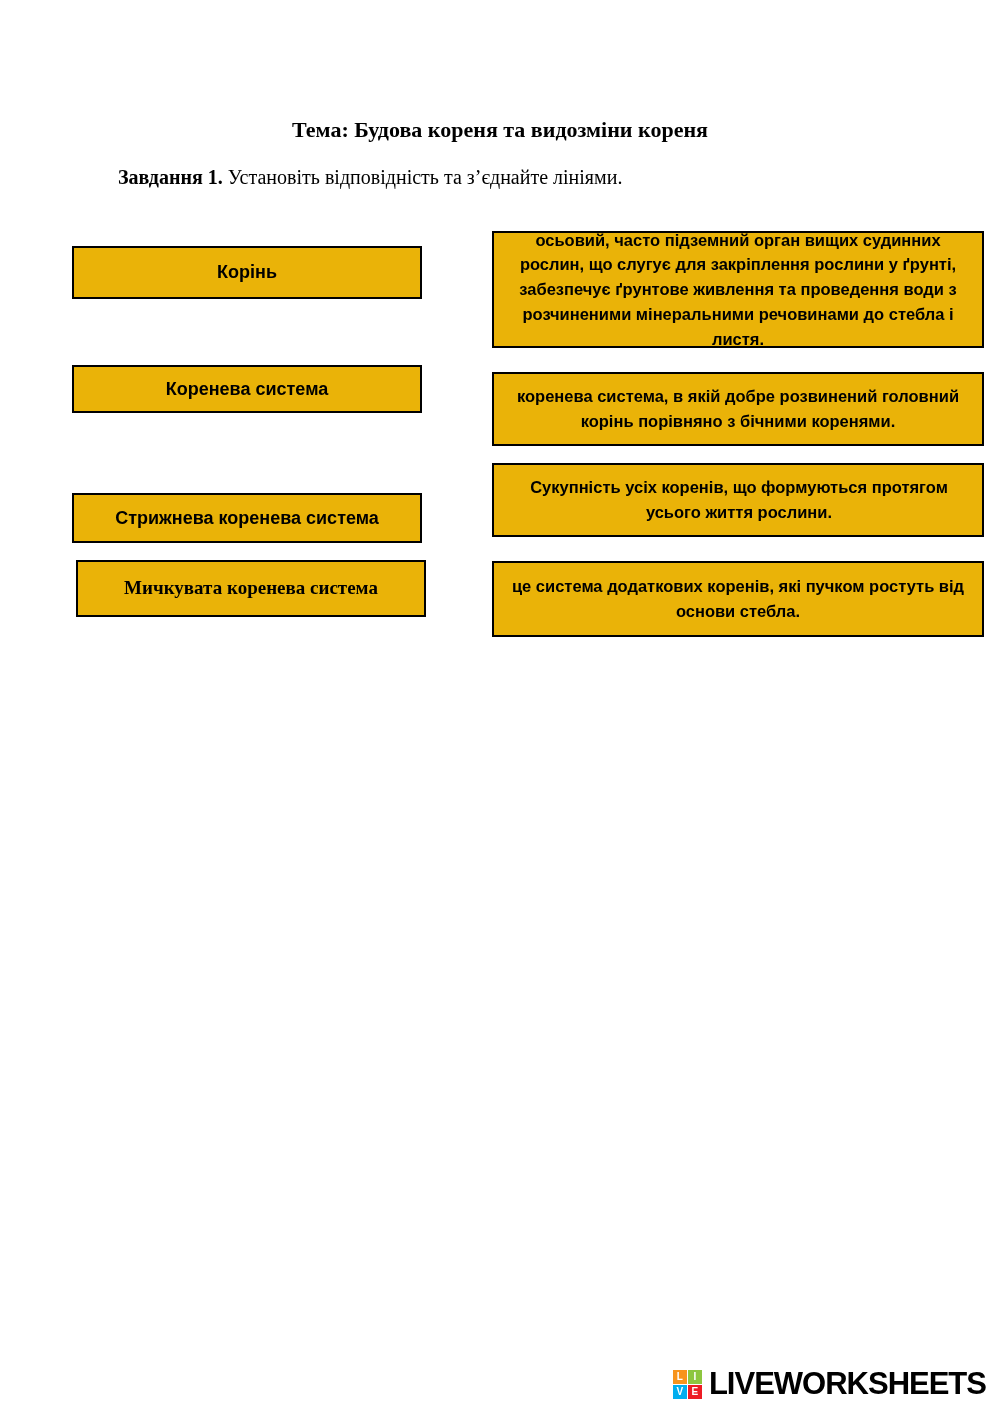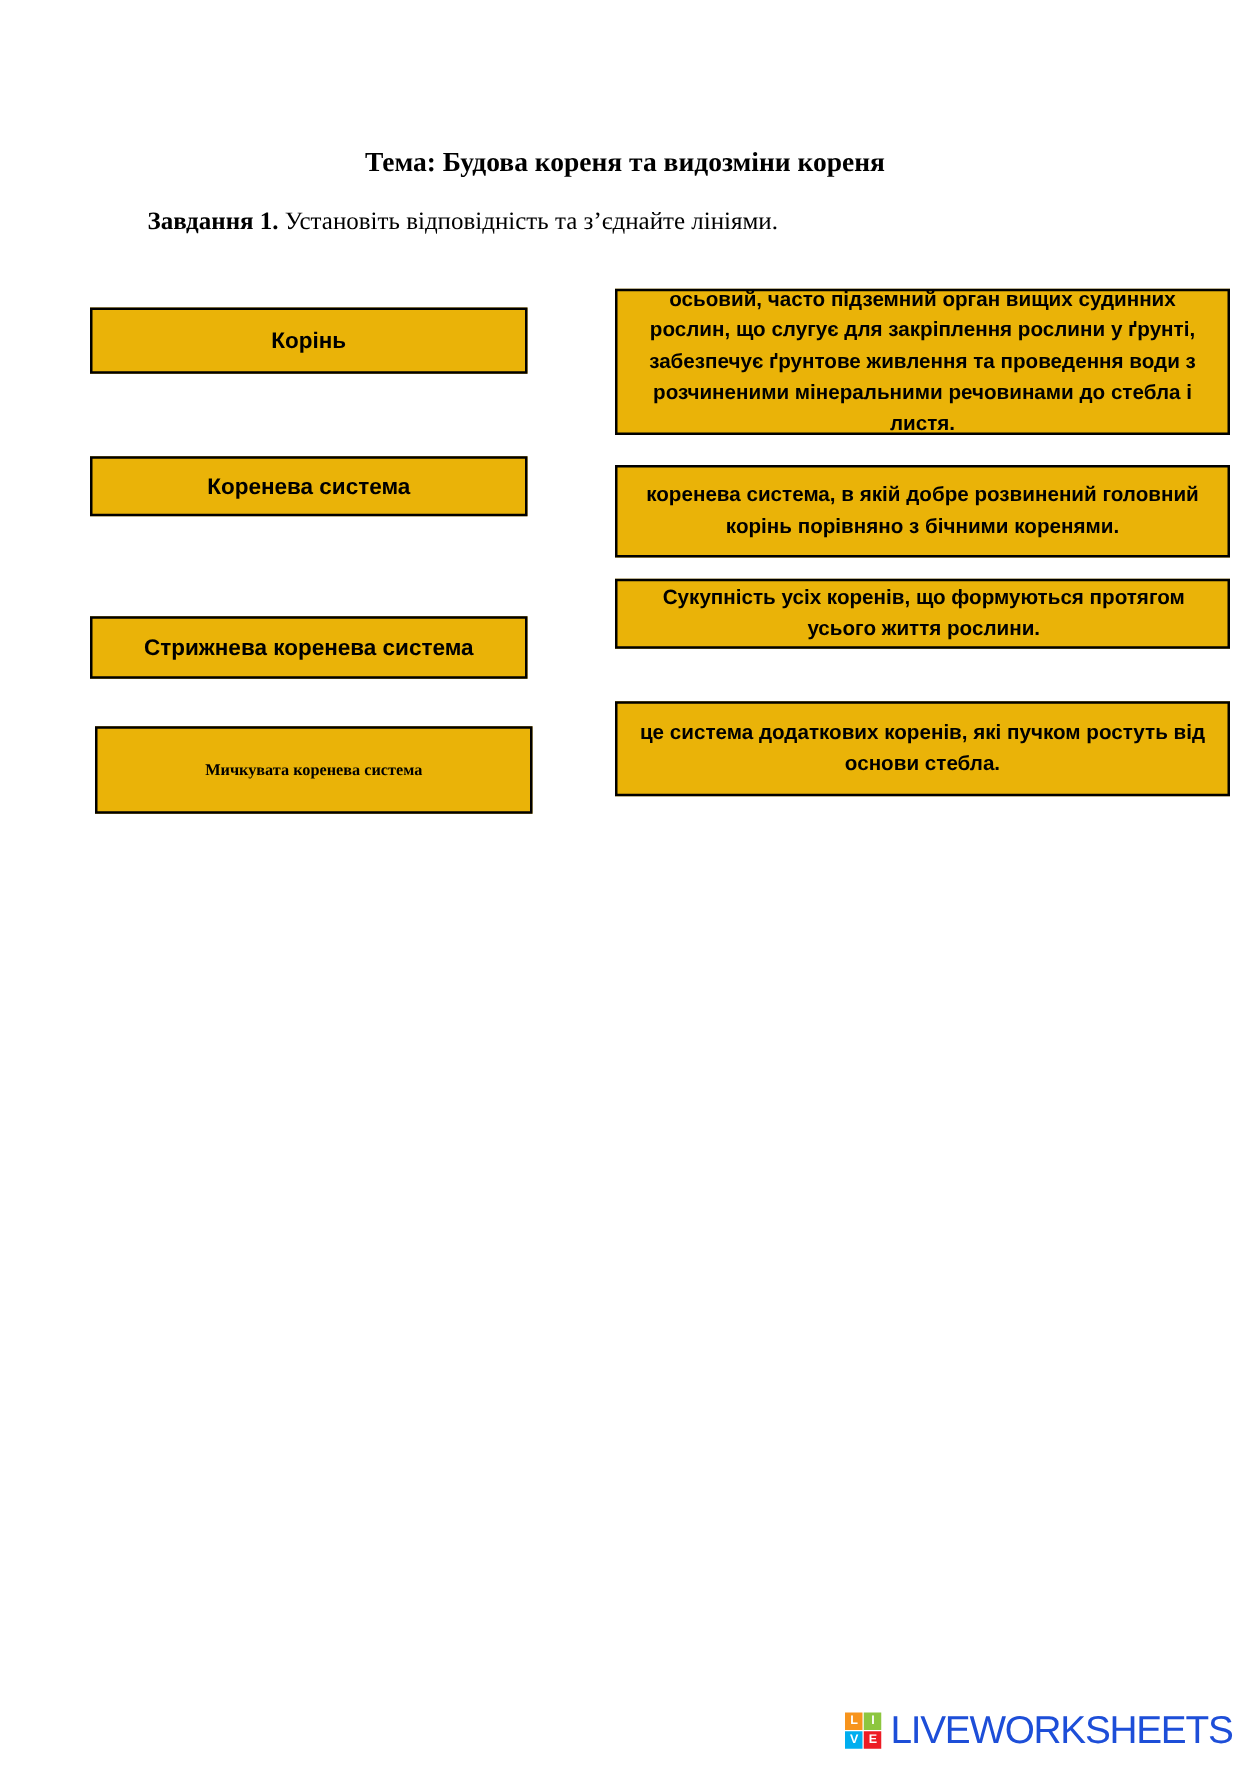--- a/index.html
+++ b/index.html
@@ -56,28 +56,28 @@
     font-size: 17px;
     line-height: 1.5;
     padding: 6px 14px;
   }
 
   
   .lb { left: 72px; width: 350px; font-size: 18px; }
   .lb1 { top: 246px; height: 53px; }
   .lb2 { top: 365px; height: 48px; }
   .lb3 { top: 457px; height: 50px; margin-top: 36px; }
-  .lb4 { top: 560px; height: 70px; left: 76px;
-         font-family: "Liberation Serif", serif; font-size: 13px; margin-top: 21px; }
+  .lb4 { top: 560px; height: 57px; left: 76px;
+         font-family: "Liberation Serif", serif; font-size: 19px; }
 
   
   .rb { left: 492px; width: 492px; font-size: 16.5px; }
   .rb1 { top: 231px; height: 117px; }
   .rb2 { top: 372px; height: 74px; }
-  .rb3 { top: 463px; height: 56px; padding-left: 16px; }
+  .rb3 { top: 463px; height: 74px; padding-left: 16px; }
   .rb4 { top: 561px; height: 76px; }
 
   
   .footer {
     position: absolute;
     right: 14px;
     bottom: 12px;
     display: flex;
     align-items: center;
     gap: 7px;
@@ -94,24 +94,24 @@
     align-items: center;
     justify-content: center;
     color: #ffffff;
     font-family: "Liberation Sans", sans-serif;
     font-weight: bold;
     font-size: 10px;
     line-height: 1;
   }
   .brand {
     font-family: "Liberation Sans", sans-serif;
-    font-weight: normal;
+    font-weight: bold;
     font-size: 31px;
     letter-spacing: -1px;
-    color: #1d4ed8;
+    color: #000000;
   }
 </style>
 </head>
 <body>
 
 <div class="page">
 
   <h2 class="subtitle">Тема:  Будова кореня та видозміни кореня</h2>
 
   <p class="task">

